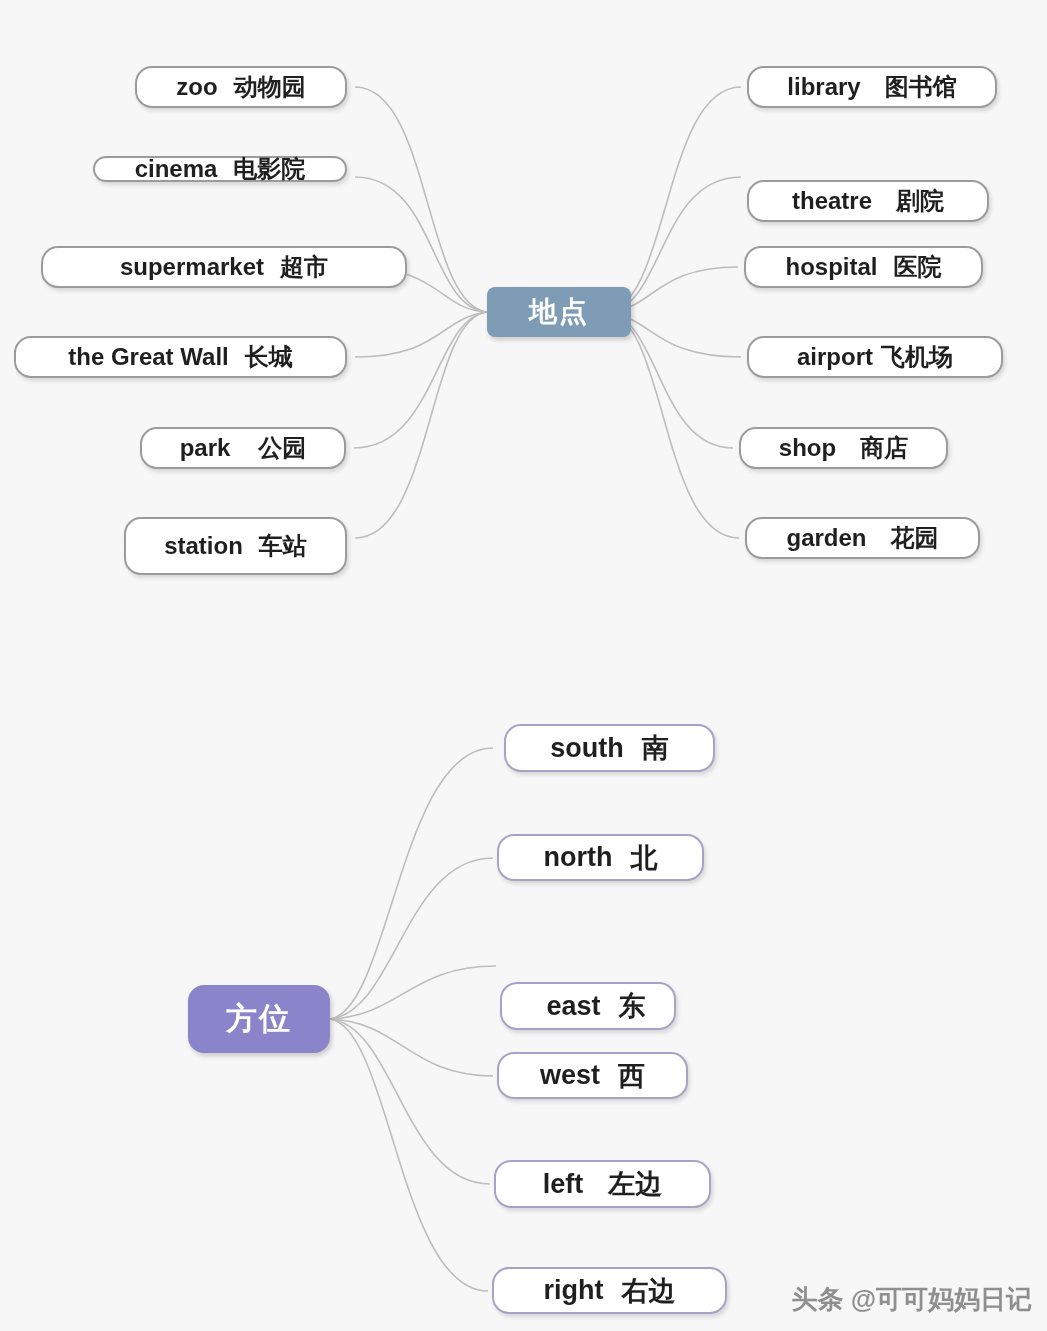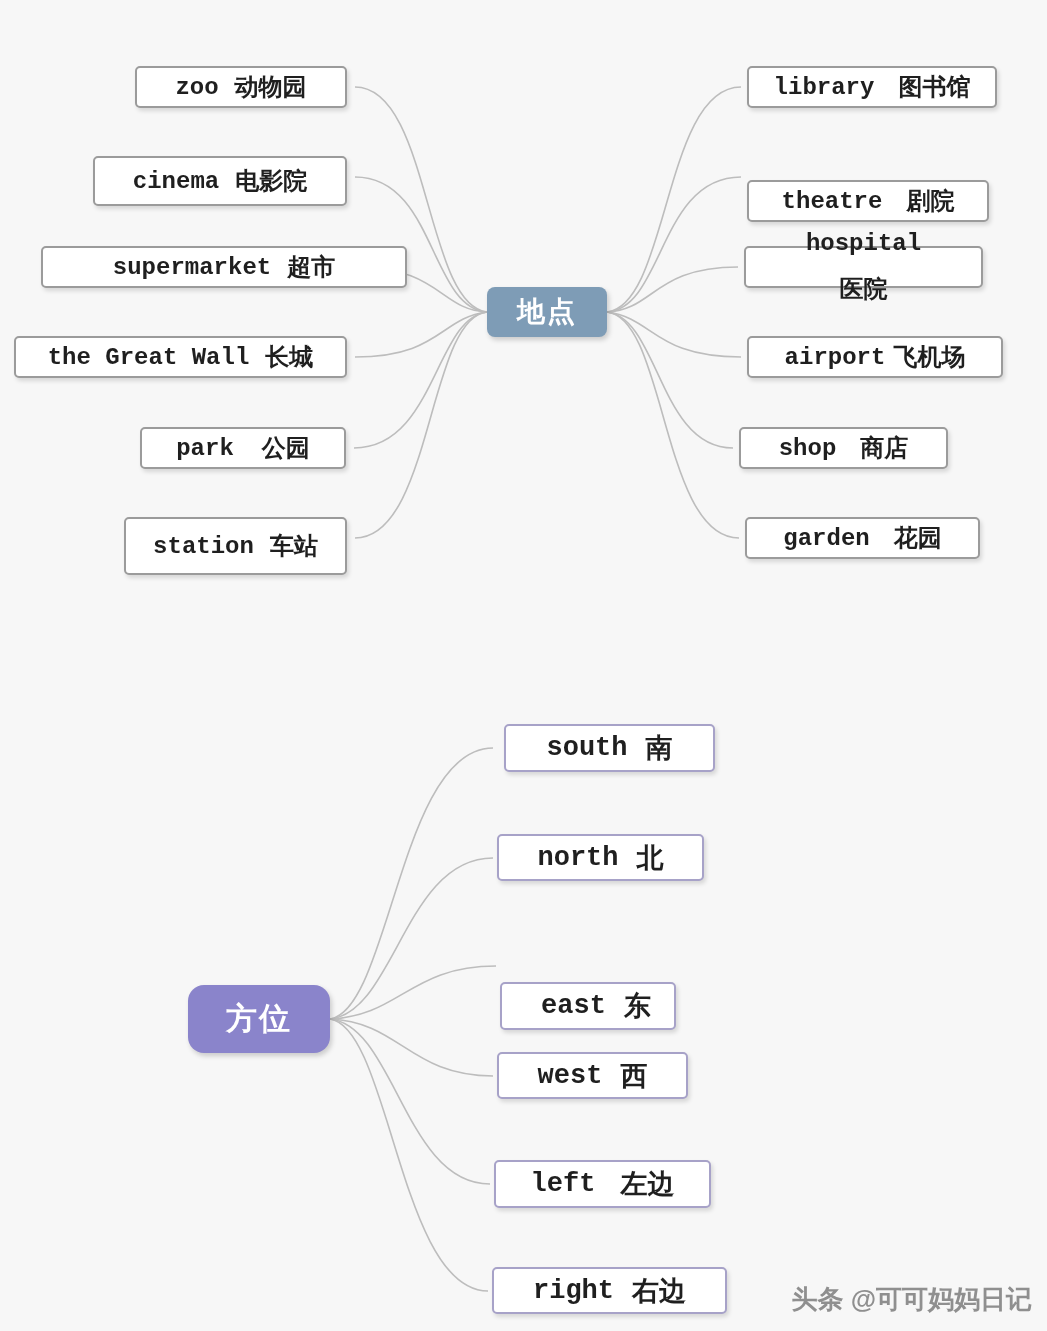--- a/index.html
+++ b/index.html
@@ -20,73 +20,72 @@
   svg.links path {
     fill: none;
     stroke: var(--connector, #bdbdbd);
     stroke-width: 1.6;
   }
   .node {
     position: absolute;
     z-index: 1;
     background: #ffffff;
     border: 2px solid var(--node_border, #9b9b9b);
-    border-radius: 5px;
+    border-radius: 17px;
     display: flex;
     align-items: center;
     justify-content: center;
     gap: 16px;
     font-weight: bold;
     color: var(--text, #1f1f1f);
     box-shadow: 2px 3px 4px rgba(0,0,0,0.13);
     box-sizing: border-box;
     font-size: 24px;
     white-space: nowrap;
-    font-family: Liberation Mono, monospace;
   }
   .bottom-node {
     font-size: 27px;
     border-color: var(--node_border_bottom, #a7a2c8);
     gap: 18px;
   }
   .center-node {
     position: absolute;
     z-index: 2;
     display: flex;
     align-items: center;
     justify-content: center;
     color: #ffffff;
     font-weight: bold;
     box-sizing: border-box;
     box-shadow: 2px 3px 5px rgba(0,0,0,0.18);
     letter-spacing: 2px;
   }
   #center-top {
-    left: 487px; top: 287px; width: 120px; height: 50px;
+    left: 487px; top: 287px; width: 144px; height: 50px;
     background: var(--center_top_bg, #7e9cb6);
     font-size: 28px;
     border-radius: 8px;
   }
   #center-bottom {
     left: 188px; top: 985px; width: 142px; height: 68px;
     background: var(--center_bottom_bg, #8a84cb);
     font-size: 31px;
     border-radius: 16px;
   }
   
   .tl0 { left:135px; top:66px;  width:212px; height:42px; }
-  .tl1 { left:93px;  top:156px; width:254px; height:50px; }
+  .tl1 { left:93px;  top:156px; width:254px; height:26px; }
   .tl2 { left:41px;  top:246px; width:366px; height:42px; }
   .tl3 { left:14px;  top:336px; width:333px; height:42px; }
   .tl4 { left:140px; top:427px; width:206px; height:42px; gap:28px; }
   .tl5 { left:124px; top:517px; width:223px; height:58px; }
   
   .tr0 { left:747px; top:66px;  width:250px; height:42px; gap:24px; }
   .tr1 { left:747px; top:156px; width:242px; height:42px; gap:24px;margin-top:24px; }
-  .tr2 { left:744px; top:246px; width:239px; height:42px;flex-direction:column; }
+  .tr2 { left:744px; top:246px; width:239px; height:42px; }
   .tr3 { left:747px; top:336px; width:256px; height:42px; gap:8px; }
   .tr4 { left:739px; top:427px; width:209px; height:42px; gap:24px; }
   .tr5 { left:745px; top:517px; width:235px; height:42px; gap:24px; }
   
   .b0 { left:497px; top:724px;  width:211px; height:48px;margin-left:7px; }
   .b1 { left:497px; top:834px;  width:207px; height:47px; }
   .b2 { left:500px; top:982px;  width:176px; height:48px;padding-left:16px; }
   .b3 { left:497px; top:1052px; width:191px; height:47px; }
   .b4 { left:494px; top:1160px; width:217px; height:48px; gap:25px; }
   .b5 { left:492px; top:1267px; width:235px; height:47px; }

